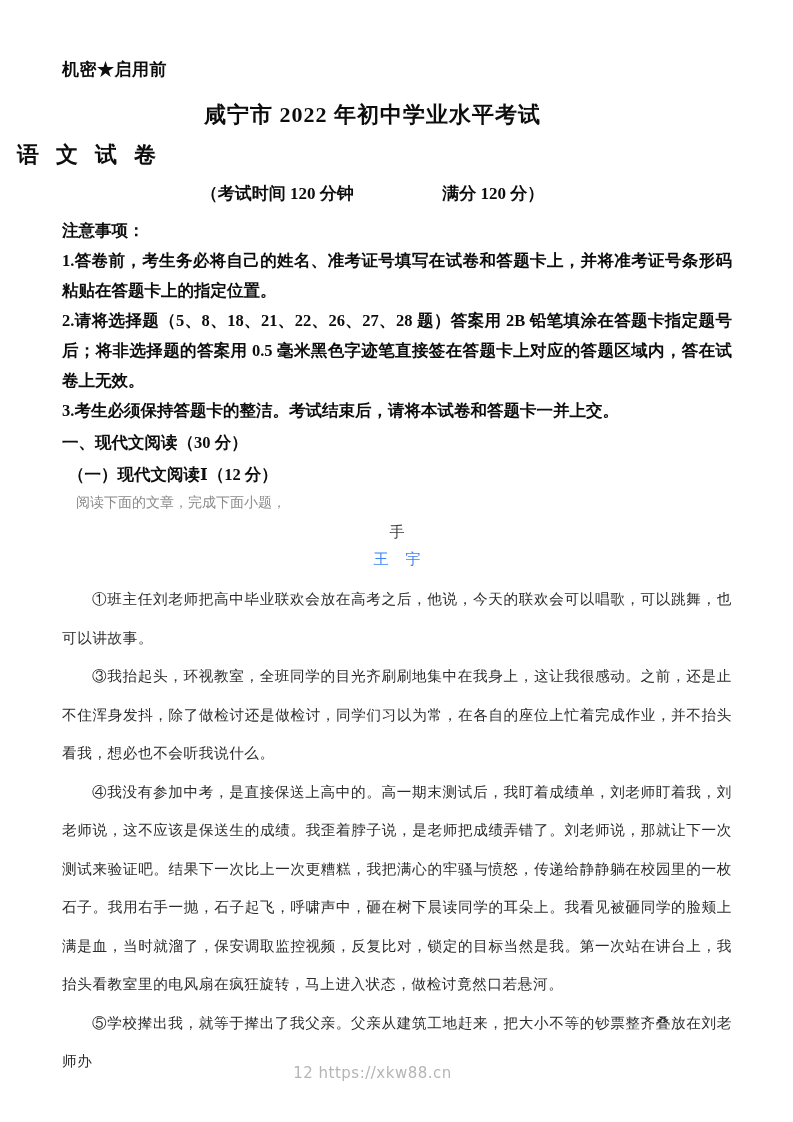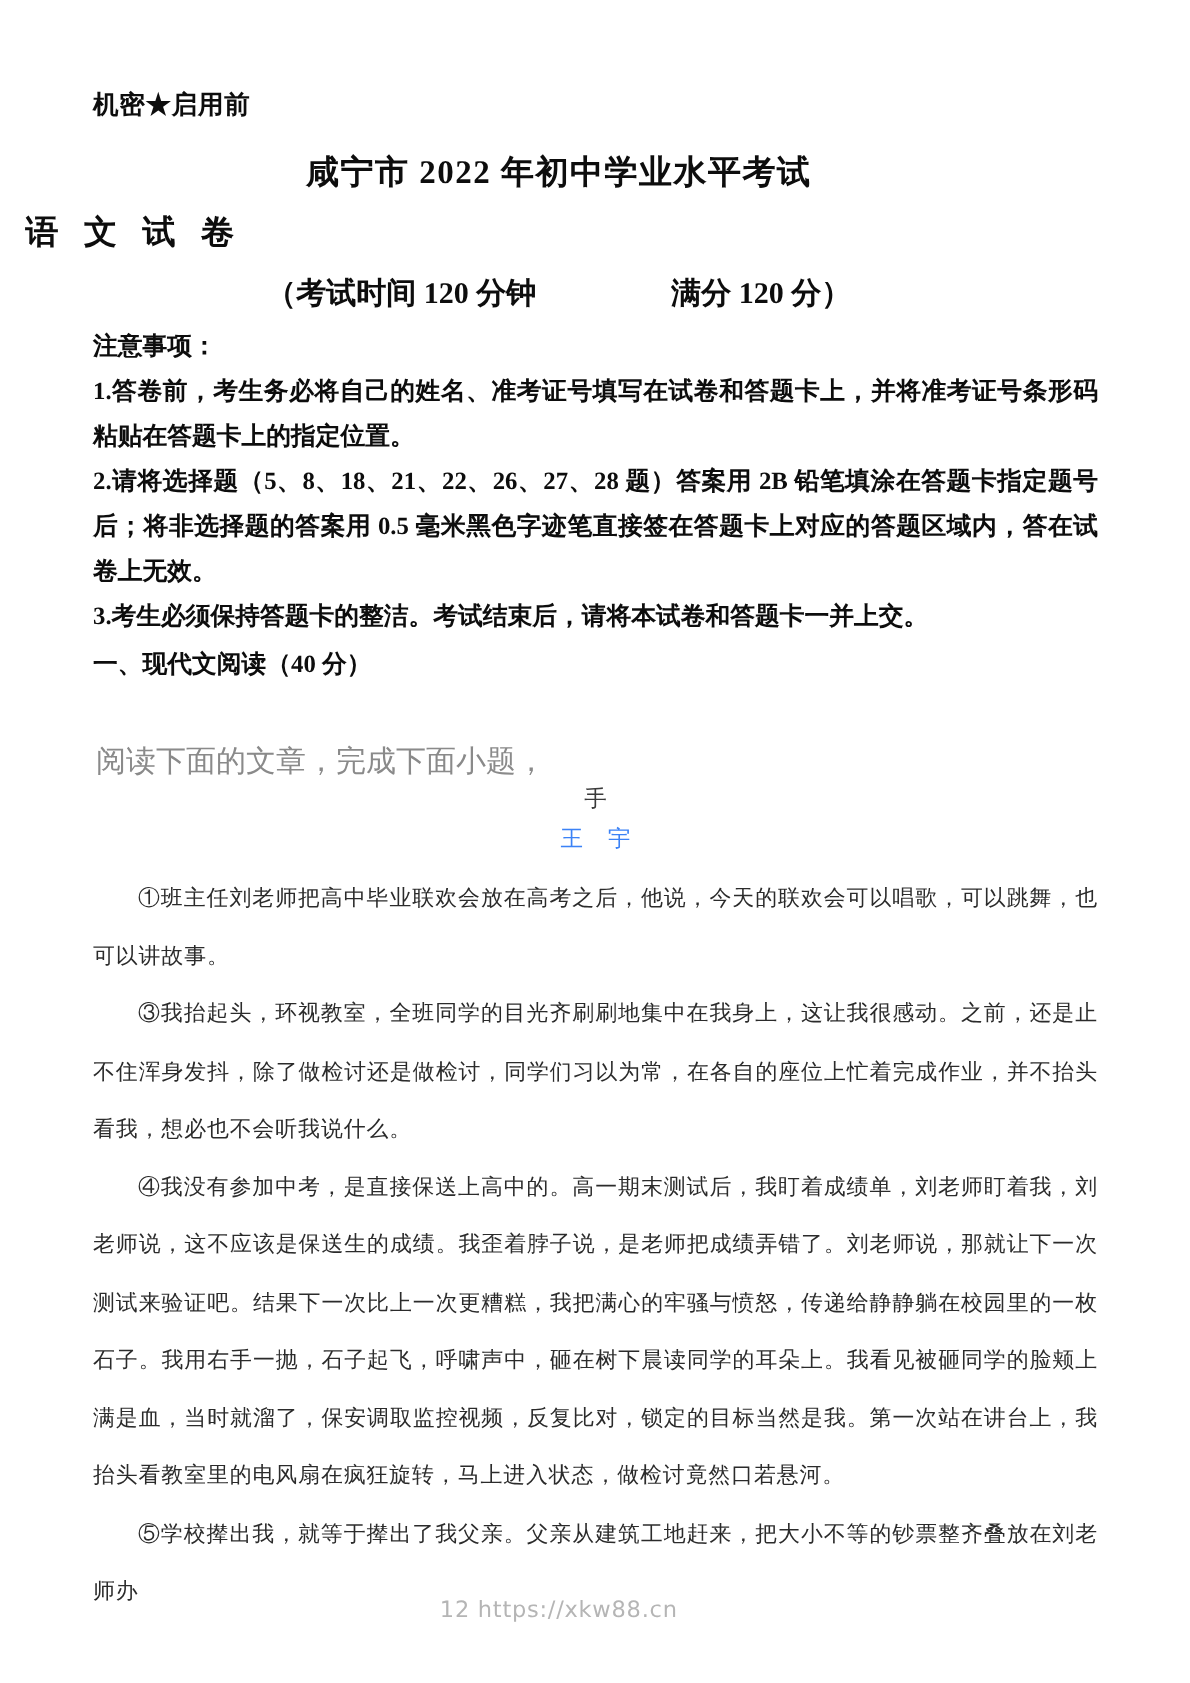--- a/index.html
+++ b/index.html
@@ -57,21 +57,21 @@
     font-weight: bold;
     letter-spacing: 17px;
     text-indent: 17px;
     color: #0d0d0d;
   }
   .doc-meta {
     position: absolute;
     left: 0; right: 0;
     top: 182px;
     text-align: center;
-    font-size: 20px;
+    font-size: 17px;
     font-weight: bold;
     color: #0d0d0d;
   }
   .doc-meta .gap {
     display: inline-block;
     width: 80px;
   }
 
   
   .notices {
@@ -102,23 +102,23 @@
     font-size: 16.5px;
     font-weight: bold;
     color: #0d0d0d;
     white-space: nowrap;
   }
   .section-heading.lvl1 { top: 432px; }
   .section-heading.lvl2 { top: 464px; left: 68px; }
 
   .reading-instruction {
     position: absolute;
-    left: 64px;
+    left: 76px;
     top: 494px;
-    font-size: 20px;
+    font-size: 14px;
     color: #8a8a8a;
     font-family: "DejaVu Sans", "Liberation Sans", sans-serif;
     white-space: nowrap;
   }
 
   
   .article {
     position: absolute;
     left: 62px;
     top: 520px;
@@ -184,22 +184,23 @@
     <span>满分 120 分）</span>
   </div>
 
   <div class="notices">
     <div class="notice-head">注意事项：</div>
     <div class="notice-item">1.答卷前，考生务必将自己的姓名、准考证号填写在试卷和答题卡上，并将准考证号条形码粘贴在答题卡上的指定位置。</div>
     <div class="notice-item">2.请将选择题（5、8、18、21、22、26、27、28 题）答案用 2B 铅笔填涂在答题卡指定题号后；将非选择题的答案用 0.5 毫米黑色字迹笔直接签在答题卡上对应的答题区域内，答在试卷上无效。</div>
     <div class="notice-item">3.考生必须保持答题卡的整洁。考试结束后，请将本试卷和答题卡一并上交。</div>
   </div>
 
-  <div class="section-heading lvl1">一、现代文阅读（40 分）</div>
-
+  <div class="section-heading lvl1">一、现代文阅读（30 分）</div>
+
+  <div class="section-heading lvl2">（一）现代文阅读Ⅰ（12 分）</div>
 
   <div class="reading-instruction">阅读下面的文章，完成下面小题，</div>
 
   <div class="article">
     <div class="article-title">手</div>
     <div class="article-author">王 宇</div>
     <div class="article-body">
       <p class="para">①班主任刘老师把高中毕业联欢会放在高考之后，他说，今天的联欢会可以唱歌，可以跳舞，也可以讲故事。</p>
       <p class="para">③我抬起头，环视教室，全班同学的目光齐刷刷地集中在我身上，这让我很感动。之前，还是止不住浑身发抖，除了做检讨还是做检讨，同学们习以为常，在各自的座位上忙着完成作业，并不抬头看我，想必也不会听我说什么。</p>
       <p class="para">④我没有参加中考，是直接保送上高中的。高一期末测试后，我盯着成绩单，刘老师盯着我，刘老师说，这不应该是保送生的成绩。我歪着脖子说，是老师把成绩弄错了。刘老师说，那就让下一次测试来验证吧。结果下一次比上一次更糟糕，我把满心的牢骚与愤怒，传递给静静躺在校园里的一枚石子。我用右手一抛，石子起飞，呼啸声中，砸在树下晨读同学的耳朵上。我看见被砸同学的脸颊上满是血，当时就溜了，保安调取监控视频，反复比对，锁定的目标当然是我。第一次站在讲台上，我抬头看教室里的电风扇在疯狂旋转，马上进入状态，做检讨竟然口若悬河。</p>

